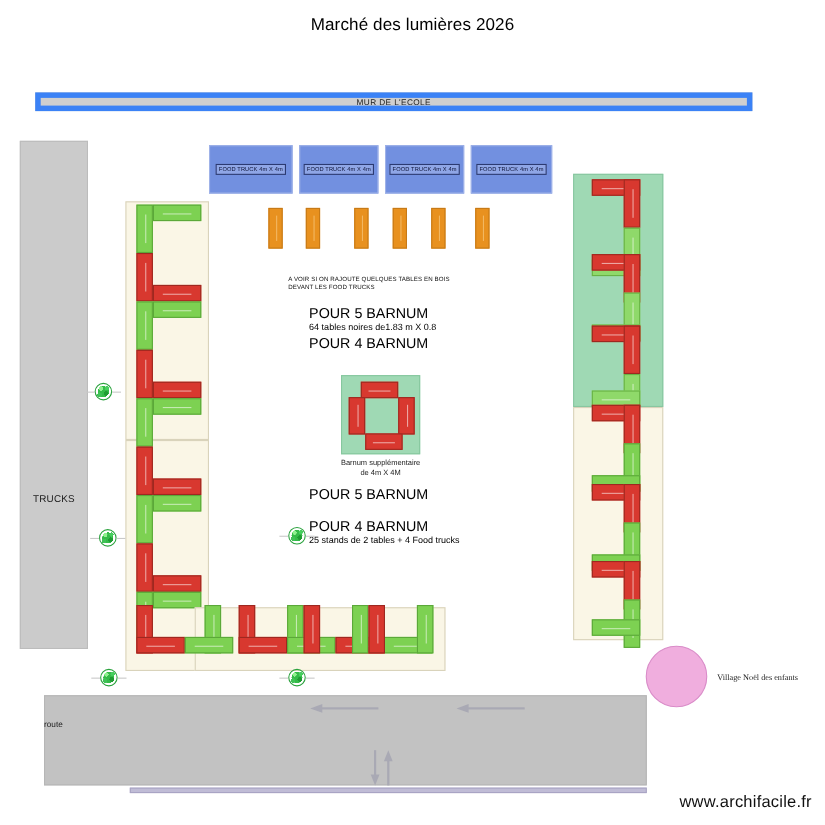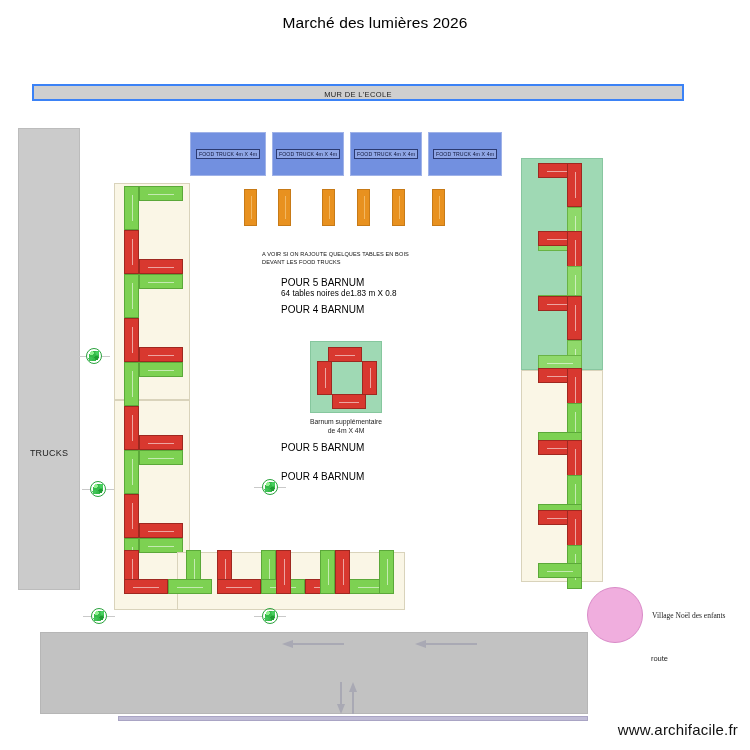--- a/index.html
+++ b/index.html
@@ -14,39 +14,39 @@
   .abs{position:absolute;box-sizing:border-box;}
 
   
   .title{
     left:0;top:14px;width:750px;text-align:center;
     font-size:15.5px;color:#000;letter-spacing:.1px;
   }
 
   
   .wall{
-    background:#cfcfcf;border:2px solid #3b82f6;
-    display:flex;align-items:flex-end;justify-content:center;
+    background:#cfcfcf;border:5px solid #3b82f6;
+    display:flex;align-items:center;justify-content:center;
     font-size:7.5px;letter-spacing:.35px;color:#1d1d1d;
   }
   .wall-ecole{left:32px;top:84px;width:652px;height:17px;}
   .parking{
     left:18px;top:128px;width:62px;height:462px;
     background:#cbcbcb;border:1px solid #bcbcbc;
   }
   .parking-label{
     left:18px;top:448px;width:62px;text-align:center;
     font-size:9px;color:#1d1d1d;letter-spacing:.2px;
   }
   .route{
     left:40px;top:632px;width:548px;height:82px;
     background:#c2c2c2;border:1px solid #b6b6b6;
   }
   .route-label{
-    left:40px;top:654px;width:628px;text-align:right;
+    left:40px;top:654px;width:628px;text-align:left;
     font-size:7.5px;color:#1d1d1d;
   }
   .halle-bar{
     left:118px;top:716px;width:470px;height:5px;
     background:#c0bcd6;border:1px solid #a9a4c4;
   }
   .halle-label{
     left:118px;top:723px;width:470px;text-align:center;
     font-size:7.5px;letter-spacing:.35px;color:#1d1d1d;
   }
@@ -91,21 +91,21 @@
 
   
   .barnum-sup{background:#9fd9b4;border:1px solid #86c79e;}
   .barnum-cap{
     width:170px;text-align:center;font-size:6.8px;
     line-height:1.35;color:#1d1d1d;
   }
 
   
   .note-sm{font-size:5.6px;line-height:1.45;color:#111;letter-spacing:.1px;}
-  .note-hd{font-size:10px;line-height:1.32;color:#000;}
+  .note-hd{font-size:13px;line-height:1.32;color:#000;}
   .note-bd{font-size:8.2px;line-height:1.32;color:#000;}
 
   
   .tree{
     border-radius:50%;
     background:
       radial-gradient(circle at 34% 30%, #8ff08f 0 14%, transparent 15%),
       radial-gradient(circle at 68% 62%, #1f9d32 0 16%, transparent 17%),
       radial-gradient(circle at 25% 70%, #3fc256 0 14%, transparent 15%),
       radial-gradient(circle at 74% 28%, #46cf5e 0 13%, transparent 14%),
@@ -276,20 +276,21 @@
   </div>
   <div class="abs" style="left:281px;top:303px;width:230px;">
     <div class="note-hd">POUR 4 BARNUM</div>
   </div>
 
   <div class="abs" style="left:281px;top:441px;width:250px;">
     <div class="note-hd">POUR 5 BARNUM</div>
   </div>
   <div class="abs" style="left:281px;top:470px;width:250px;">
     <div class="note-hd">POUR 4 BARNUM</div>
+    <div class="note-bd">25 stands de 2 tables + 4 Food trucks</div>
   </div>
 
   <div class="abs tree" style="left:86px;top:348px;width:16px;height:16px;"></div>
   <div class="abs tree-tick" style="left:78px;top:356px;width:8px;"></div>
   <div class="abs tree-tick" style="left:102px;top:356px;width:8px;"></div>
 
   <div class="abs tree" style="left:90px;top:481px;width:16px;height:16px;"></div>
   <div class="abs tree-tick" style="left:82px;top:489px;width:8px;"></div>
   <div class="abs tree-tick" style="left:106px;top:489px;width:8px;"></div>
 

